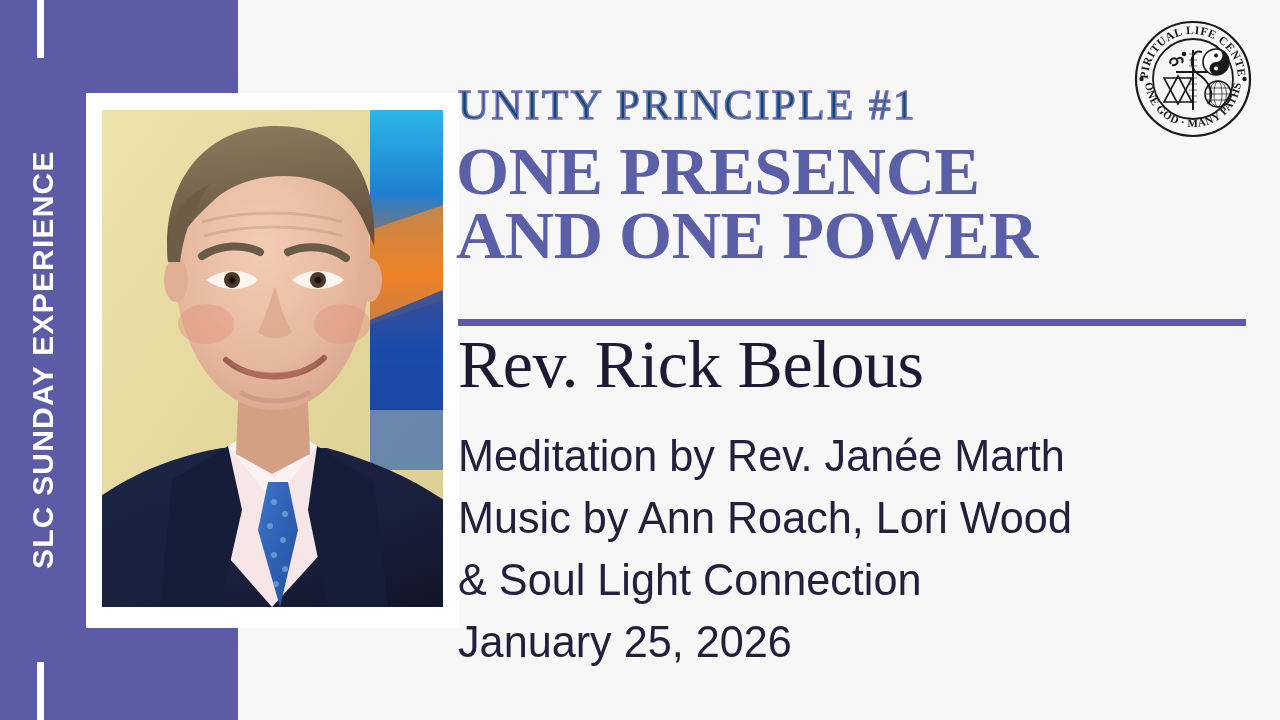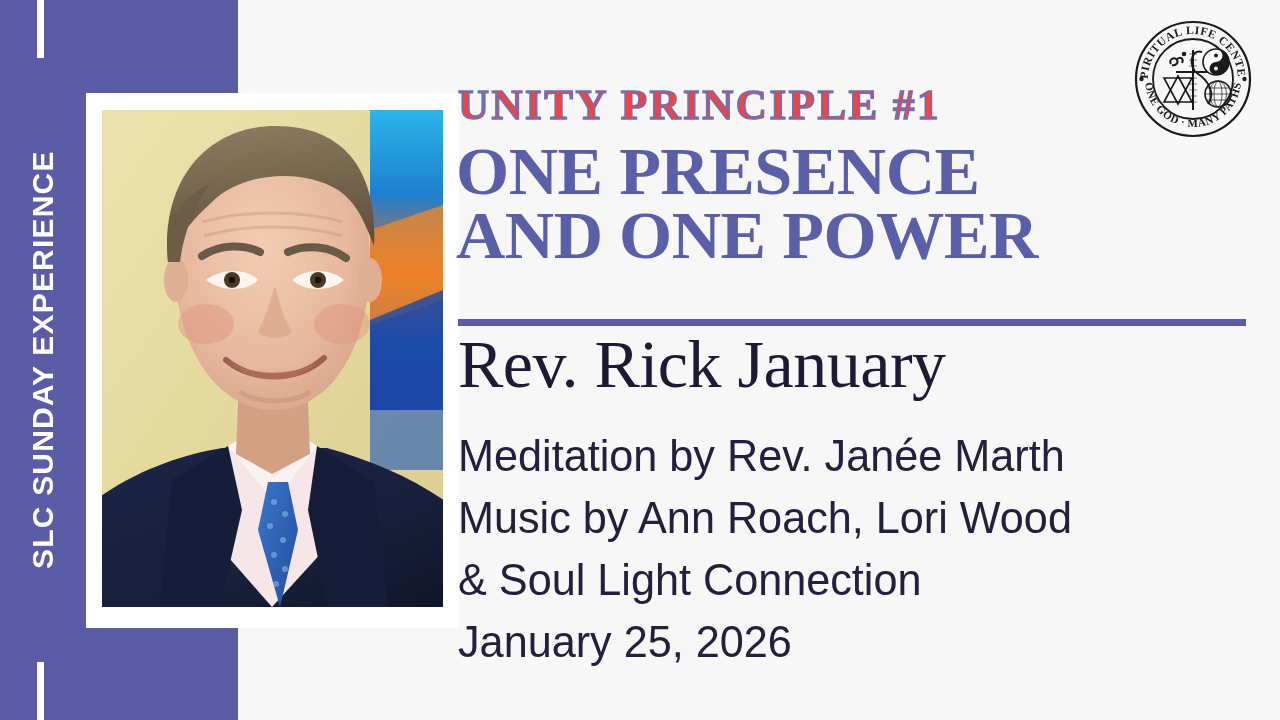--- a/index.html
+++ b/index.html
@@ -104,24 +104,24 @@
     top: 0;
     width: 800px;
     height: 720px;
   }
 
   .eyebrow {
     position: absolute;
     left: 0;
     top: 80px;
     font-family: "Liberation Serif", serif;
-    font-weight: bold;
+    font-weight: normal;
     font-size: 43px;
     letter-spacing: 2.5px;
-    color: #ef4444;
+    color: #0c4a6e;
     -webkit-text-stroke: 1.6px #6e70b4;
     white-space: nowrap;
   }
 
   .headline {
     position: absolute;
     left: -2px;
     top: 140px;
     width: 800px;
     font-family: "Liberation Serif", serif;
@@ -300,21 +300,21 @@
 
     <div class="eyebrow">UNITY PRINCIPLE #1</div>
 
     <div class="headline">
       <span class="l1">ONE PRESENCE</span>
       <span class="l2">AND ONE POWER</span>
     </div>
 
     <div class="rule"></div>
 
-    <div class="speaker">Rev. Rick January</div>
+    <div class="speaker">Rev. Rick Belous</div>
 
     <div class="details">
       <div>Meditation by Rev. Janée Marth</div>
       <div>Music by Ann Roach, Lori Wood</div>
       <div>&amp; Soul Light Connection</div>
       <div>January 25, 2026</div>
     </div>
   </div>
 
   <div class="logo">

